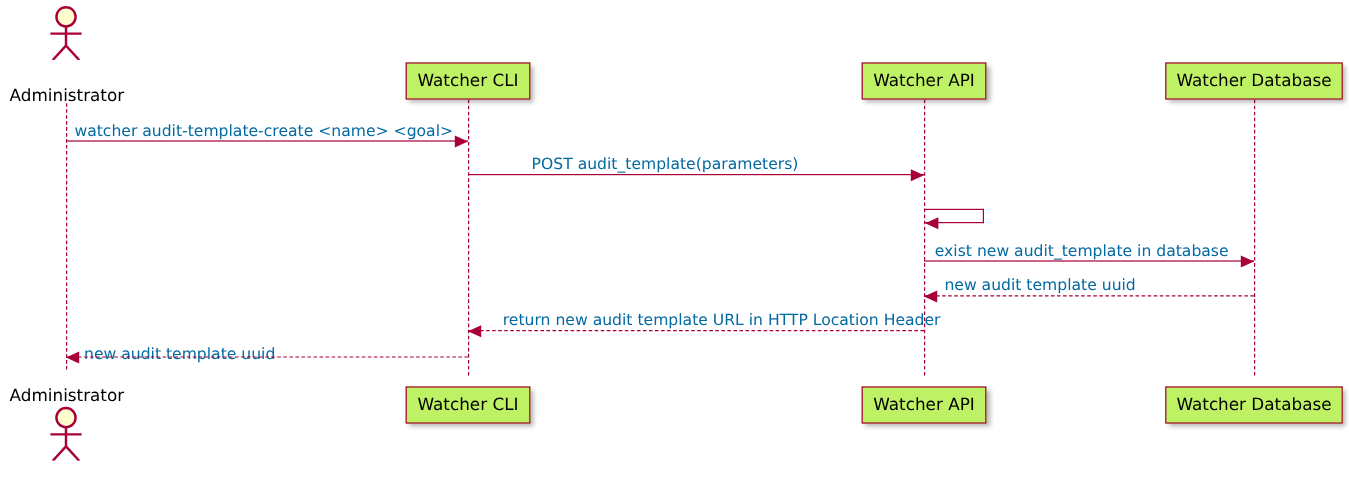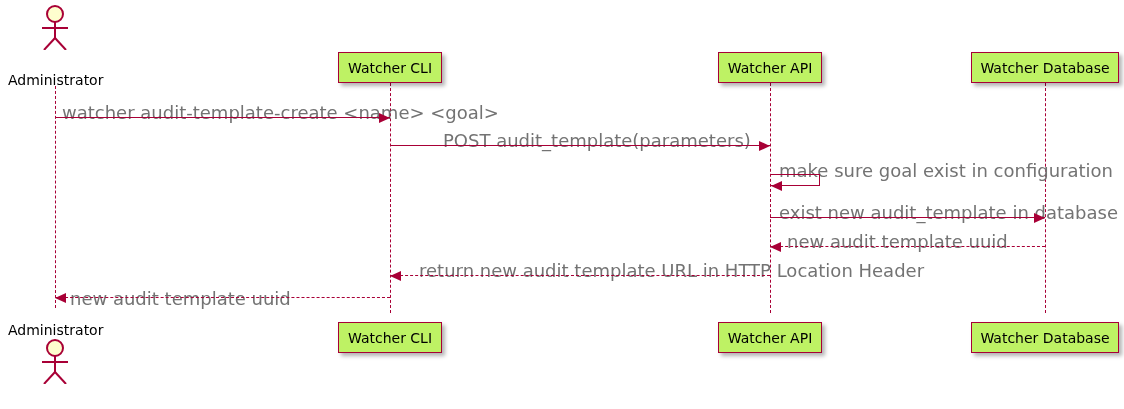--- a/index.html
+++ b/index.html
@@ -48,22 +48,22 @@
   .msg-line {
     position: absolute;
     height: 0;
     border-top: 1.5px solid #A80036;
   }
   .msg-line.dashed {
     border-top: 1.5px dashed #A80036;
   }
   .msg-label {
     position: absolute;
-    font-size: 18px;
-    color: #737373;
+    font-size: 13px;
+    color: #0369a1;
     white-space: nowrap;
   }
   .arrow-head {
     position: absolute;
     width: 0;
     height: 0;
   }
   .arrow-head.right {
     border-top: 5px solid transparent;
     border-bottom: 5px solid transparent;
@@ -123,21 +123,20 @@
     </div>
     <div class="pbox" style="left: 971px; width: 148px; top: 322px;">
       <span>Watcher Database</span>
     </div>
     <div class="msg-label" style="left: 62px; top: 102px;">watcher audit-template-create &lt;name&gt; &lt;goal&gt;</div>
     <div class="msg-line" style="left: 55px; top: 117px; width: 335px;"></div>
     <div class="arrow-head right" style="top: 113px; left: 379px;"></div>
     <div class="msg-label" style="left: 399px; top: 130px; margin-left: 44px;">POST audit_template(parameters)</div>
     <div class="msg-line" style="left: 390px; top: 145px; width: 380px;"></div>
     <div class="arrow-head right" style="top: 141px; left: 759px;"></div>
-    <div class="msg-label" style="left: 779px; top: 160px;">make sure goal exist in configuration</div>
     <div class="self-loop" style="left: 770px; top: 174px; width: 50px; height: 12px;"></div>
     <div class="arrow-head left" style="left: 771px; top: 181px;"></div>
     <div class="msg-label" style="left: 779px; top: 202px;">exist new audit_template in database</div>
     <div class="msg-line" style="left: 770px; top: 217px; width: 275px;"></div>
     <div class="arrow-head right" style="top: 213px; left: 1034px;"></div>
     <div class="msg-label" style="left: 787px; top: 231px;">new audit template uuid</div>
     <div class="msg-line dashed" style="left: 770px; top: 246px; width: 275px;"></div>
     <div class="arrow-head left" style="top: 242px; left: 770px;"></div>
     <div class="msg-label" style="left: 419px; top: 260px;">return new audit template URL in HTTP Location Header</div>
     <div class="msg-line dashed" style="left: 390px; top: 275px; width: 380px;"></div>

